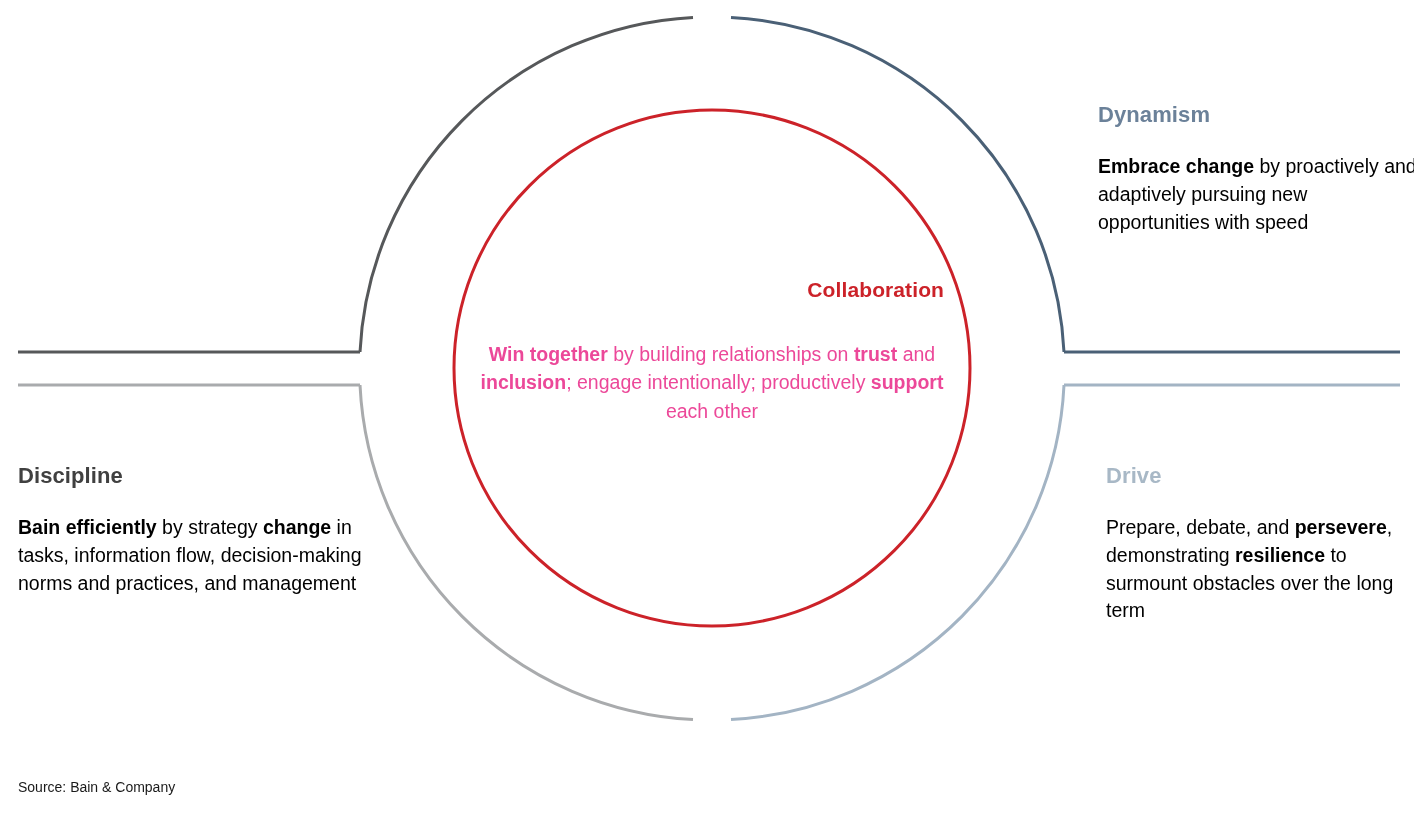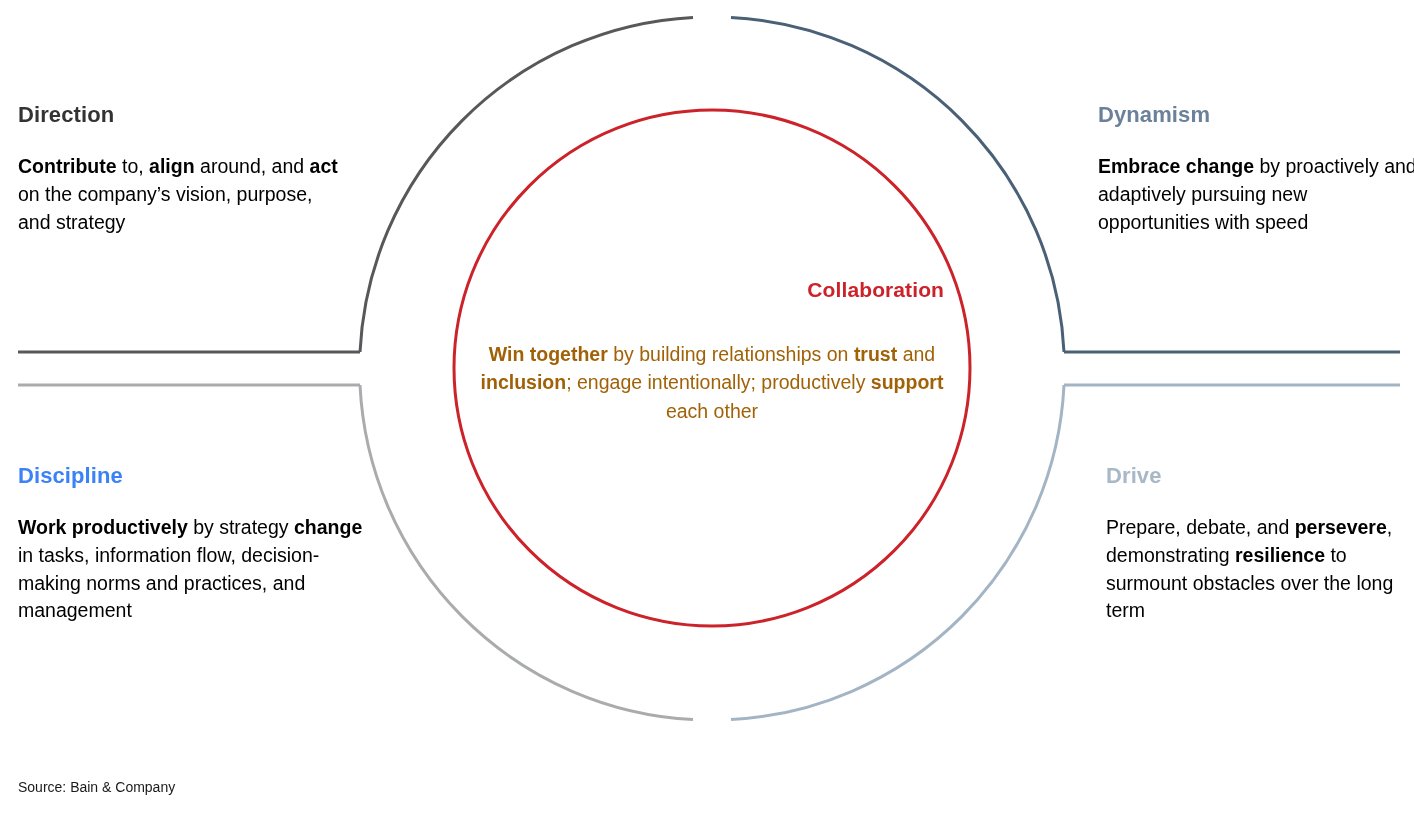--- a/index.html
+++ b/index.html
@@ -61,21 +61,21 @@
   #center-title {
     font-size: 21px;
     font-weight: bold;
     margin: 0 0 38px 0;
     letter-spacing: 0.1px;
     text-align: right;
   }
   #center-body {
     font-size: 19.5px;
     line-height: 1.45;
-    color: #a16207;
+    color: #ec4899;
     margin: 0;
   }
   #center-body b { font-weight: bold; }
 
   #source-note {
     position: absolute;
     left: 18px;
     top: 779px;
     font-size: 14px;
     color: #1a1a1a;
@@ -97,28 +97,24 @@
 
     <path d="M 360,385 A 352,352 0 0 0 693,719.6" fill="none" stroke="#a9abad" stroke-width="3" stroke-linecap="butt"></path>
     <path d="M 18,385 L 360,385" fill="none" stroke="#a9abad" stroke-width="3" stroke-linecap="butt"></path>
 
     <path d="M 731,719.6 A 352,352 0 0 0 1064,385" fill="none" stroke="#a3b4c4" stroke-width="3" stroke-linecap="butt"></path>
     <path d="M 1064,385 L 1400,385" fill="none" stroke="#a3b4c4" stroke-width="3" stroke-linecap="butt"></path>
 
     <circle cx="712" cy="368" r="258" fill="none" stroke="#cc2229" stroke-width="3"></circle>
   </svg>
 
-  <div class="quadrant" id="q-direction">
-    <h2 class="q-heading" style="color: rgb(51, 51, 51);">Direction</h2>
-    <p class="q-body"><b>Contribute</b><span> to, </span><b>align</b><span> around, and </span><b>act</b><span> on the company’s vision, purpose, and strategy</span></p>
-  </div>
 
   <div class="quadrant" id="q-discipline">
-    <h2 class="q-heading" style="color: #3b82f6;">Discipline</h2>
-    <p class="q-body"><b>Work productively</b><span> by strategy </span><b>change</b><span> in tasks, information flow, decision-making norms and practices, and management</span></p>
+    <h2 class="q-heading" style="color: #404040;">Discipline</h2>
+    <p class="q-body"><b>Bain efficiently</b><span> by strategy </span><b>change</b><span> in tasks, information flow, decision-making norms and practices, and management</span></p>
   </div>
 
   <div class="quadrant" id="q-dynamism">
     <h2 class="q-heading" style="color: rgb(107, 129, 153);">Dynamism</h2>
     <p class="q-body"><b>Embrace change</b><span> by proactively and adaptively pursuing new opportunities with speed</span></p>
   </div>
 
   <div class="quadrant" id="q-drive">
     <h2 class="q-heading" style="color: rgb(168, 184, 198);">Drive</h2>
     <p class="q-body"><span>Prepare, debate, and </span><b>persevere</b><span>, demonstrating </span><b>resilience</b><span> to surmount obstacles over the long term</span></p>

